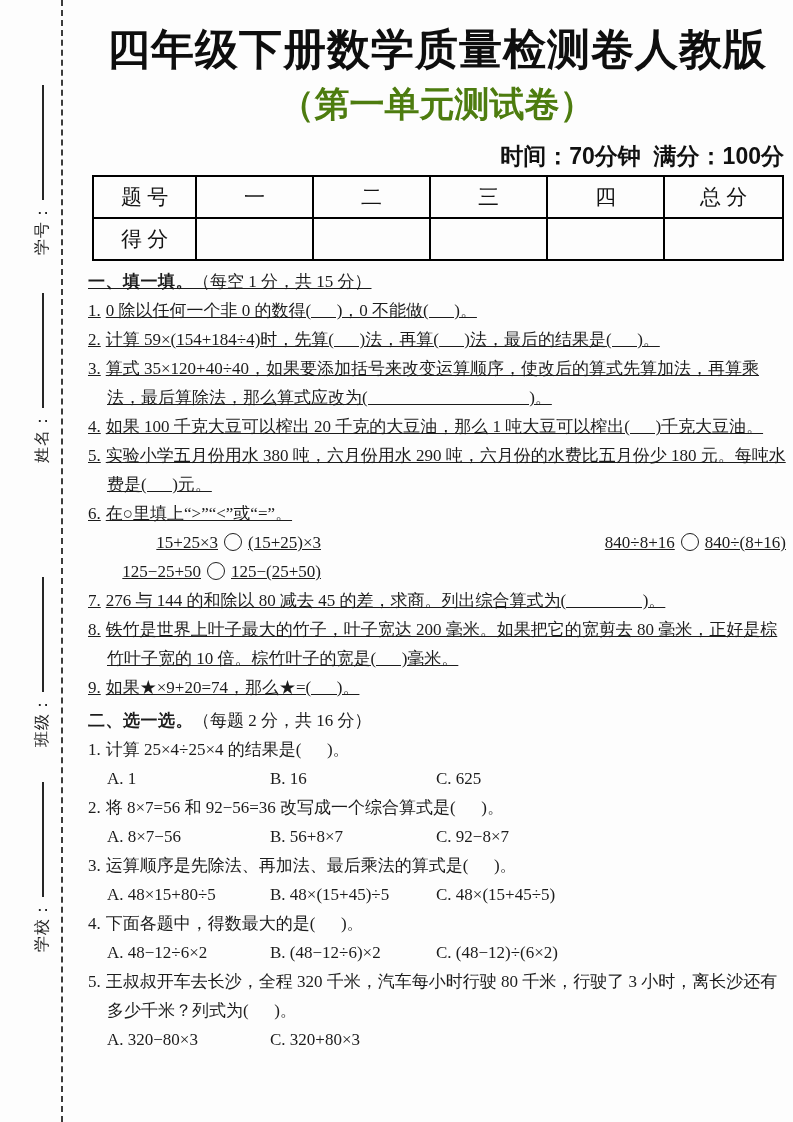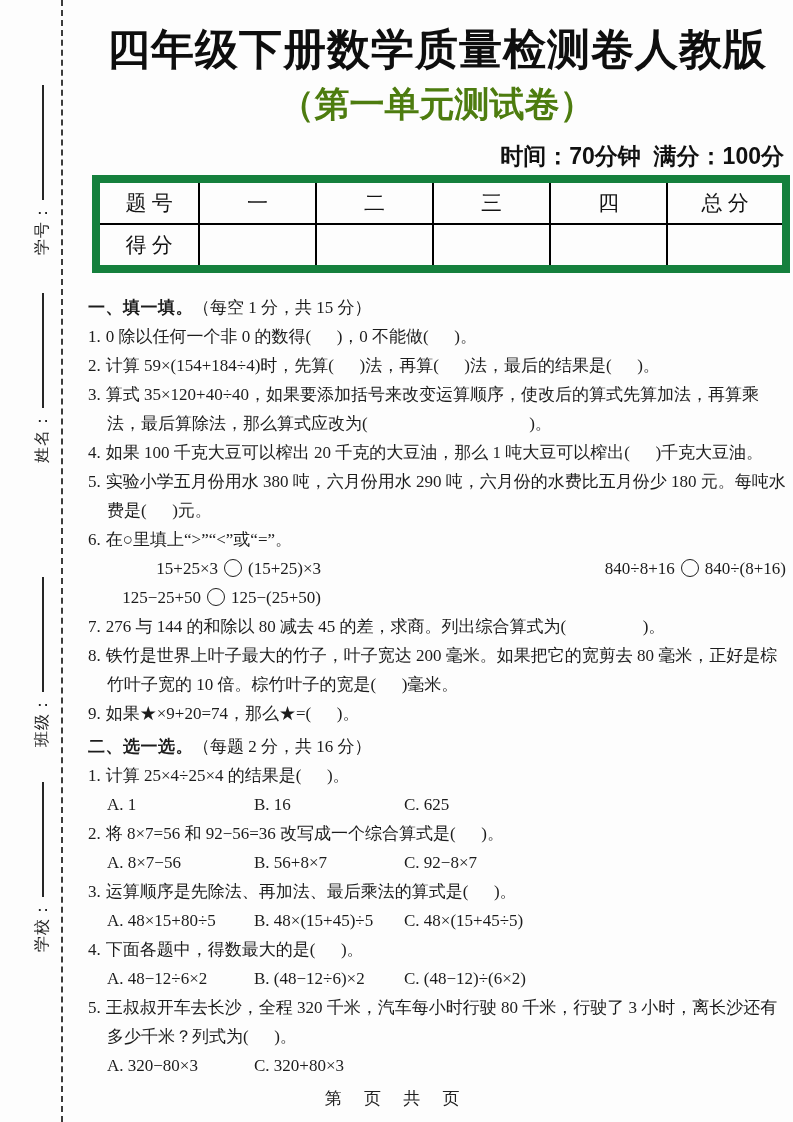--- a/index.html
+++ b/index.html
@@ -35,44 +35,44 @@
     font-size:35px; line-height:38px; color:#4d7c0f;
   }
   .meta {
     margin:22px 2px 0 0; text-align:right; white-space:pre;
     font-family:"Liberation Sans", sans-serif; font-weight:bold;
     font-size:23px; line-height:22px; color:#111;
   }
   table.score {
     border-collapse:collapse; table-layout:fixed;
     width:690px; margin:8px 13px 0 4px;
-    border:8px solid #15803d;
+    border:1px solid #15803d;
   }
   table.score td {
     border:2px solid #000; height:40px; padding:0;
     text-align:center; vertical-align:middle;
     font-size:21px; color:#141414;
   }
   
   .sec { font-size:17px; line-height:29px; }
-  .sec1 { margin-top:20px; }
+  .sec1 { margin-top:6px;text-decoration:underline; }
   .sec2 { margin-top:4px; }
   .sec-heading b { letter-spacing:0.5px; }
   .q { padding-left:19px; text-indent:-19px; white-space:pre-wrap; }
   .qnum { margin-right:5px; }
   .cmp-grid { margin-left:19px;text-align:right; }
   .cmp-row { display:flex; white-space:pre; }
   .cmp-item { width:214px; }
   .cmp-item.grow { flex:1; }
   .circ {
     display:inline-block; width:16px; height:16px;
     border:1.5px solid #1f1f1f; border-radius:50%;
     margin:0 6px; vertical-align:-3px; background:transparent;
   }
-  .opts { display:flex; margin-left:19px; white-space:pre; }
+  .opts { display:flex; margin-left:19px; white-space:pre;gap:16px; }
   .opt-a { width:147px; }
   .opt-b { width:150px; }
   .opt-c { flex:1; }
   .footer {
     position:absolute; bottom:12px; left:0; width:100%;
     text-align:center; font-size:17px; color:#202020;
     letter-spacing:9px; white-space:pre;
   }
 </style>
 </head>
@@ -192,14 +192,13 @@
 
       <div class="q"><span class="qnum">5.</span><span>王叔叔开车去长沙，全程 320 千米，汽车每小时行驶 80 千米，行驶了 3 小时，离长沙还有多少千米？列式为(      )。</span></div>
       <div class="opts">
         <span class="opt-a">A. 320−80×3</span>
         <span class="opt-c">C. 320+80×3</span>
       </div>
     </div>
 
   </div>
 
-  <div class="footer">第 页 共 页</div>
 </div>
 
 </body></html>

